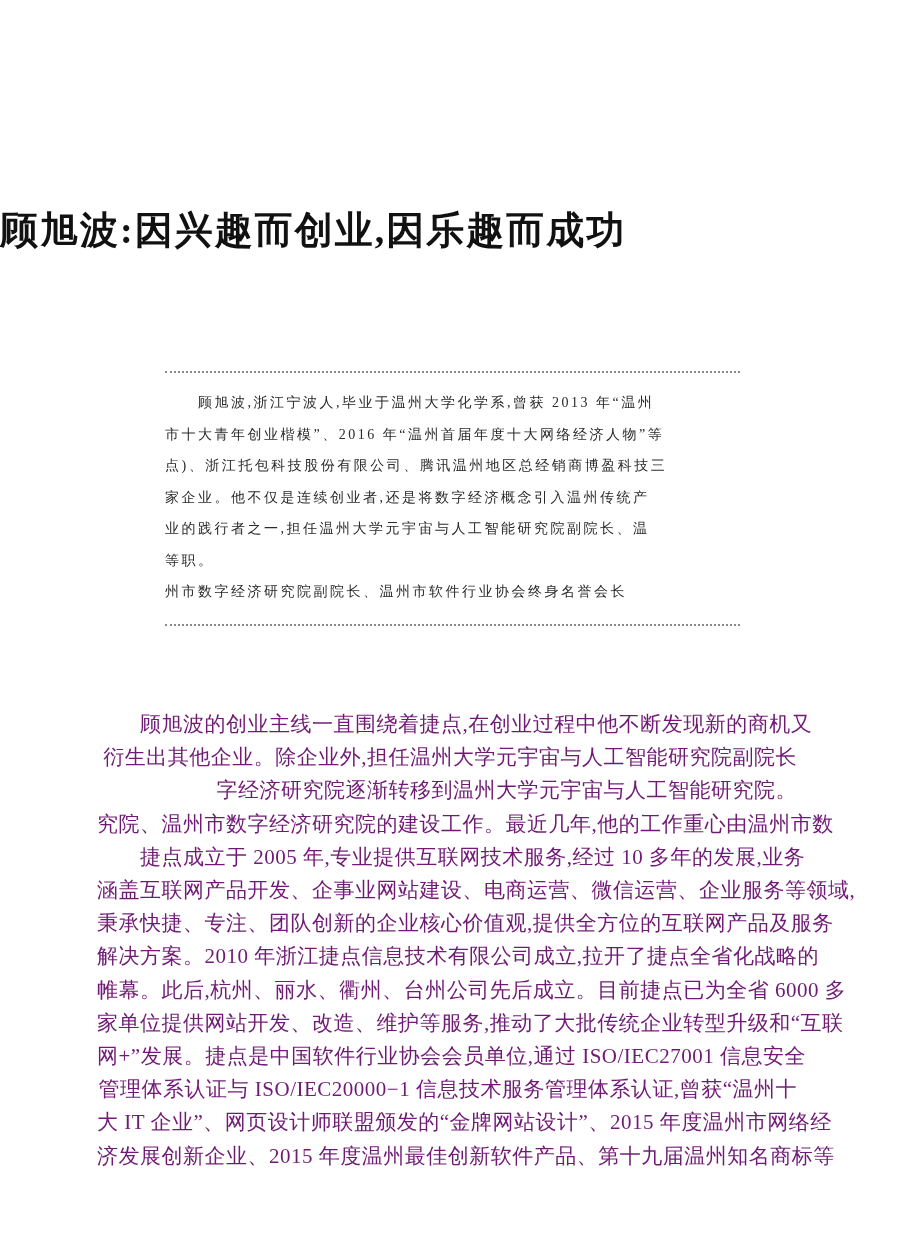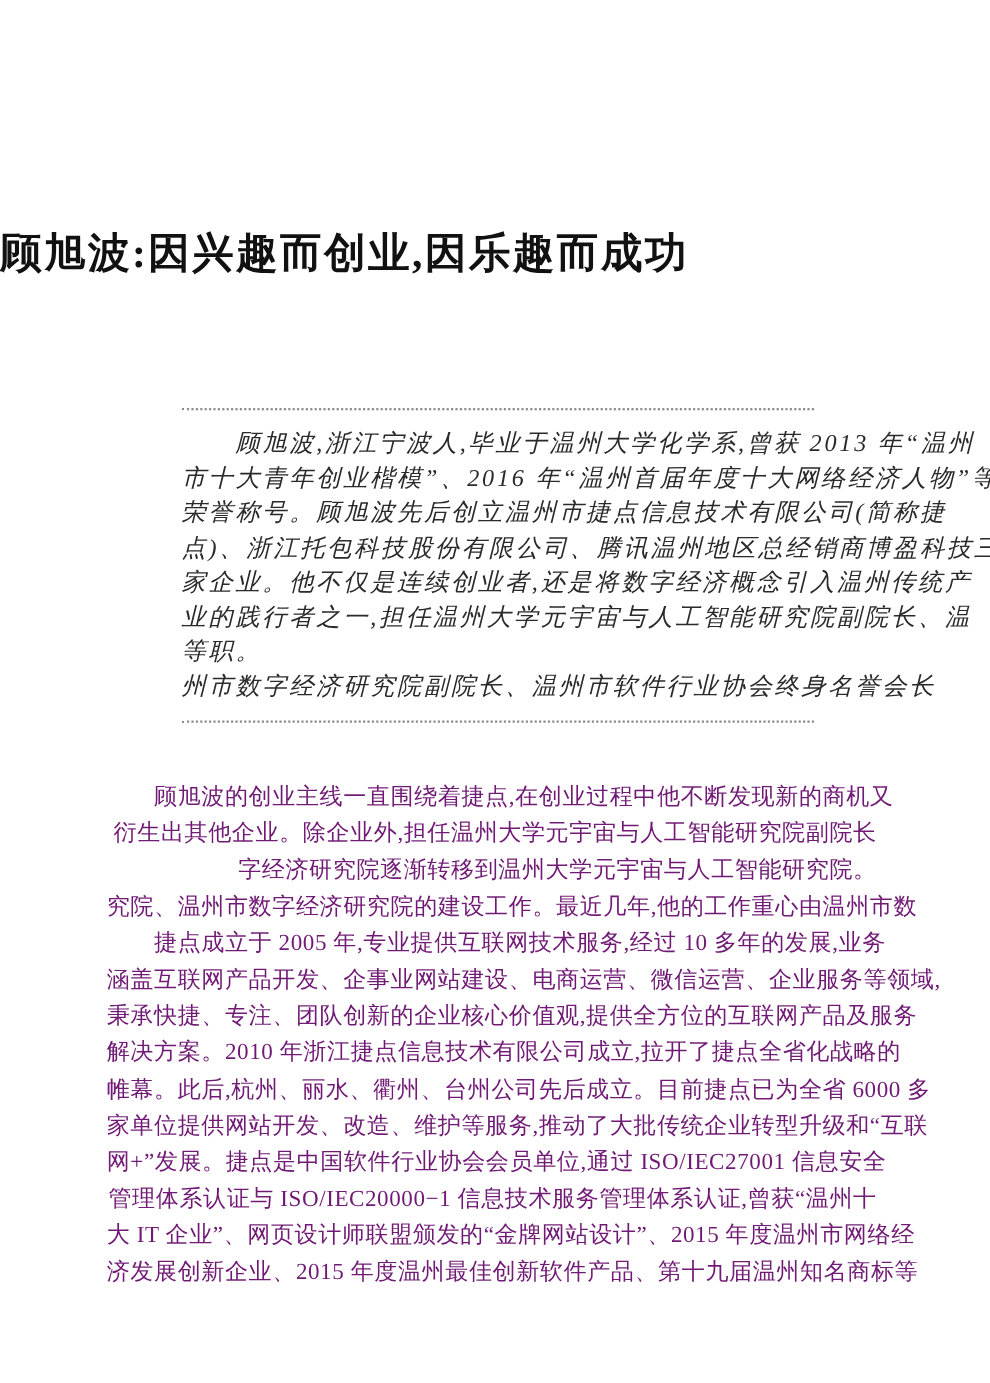--- a/index.html
+++ b/index.html
@@ -34,25 +34,24 @@
     left: 165px;
     width: 575px;
   }
   .dotted-rule {
     width: 100%;
     height: 0;
     border-top: 2px dotted #8a8a8a;
   }
   .quote-text {
     padding: 14px 0 16px 0;
-    font-size: 22px;
+    font-size: 14px;
     line-height: 31.5px;
     letter-spacing: 2.5px;
     color: #2a2a2a;
-    font-style: italic;
   }
   .quote-text .tline {
     white-space: nowrap;
   }
   .body-text {
     position: absolute;
     top: 708px;
     left: 97px;
     width: 700px;
     font-size: 21px;
@@ -70,21 +69,20 @@
 
 <div class="page">
 
   <h1 class="doc-title">顾旭波:因兴趣而创业,因乐趣而成功</h1>
 
   <div class="quote-block">
     <div class="dotted-rule"></div>
     <div class="quote-text">
         <div class="tline">　　顾旭波,浙江宁波人,毕业于温州大学化学系,曾获 2013 年“温州</div>
         <div class="tline">市十大青年创业楷模”、2016 年“温州首届年度十大网络经济人物”等</div>
-        <div class="tline">荣誉称号。顾旭波先后创立温州市捷点信息技术有限公司(简称捷</div>
         <div class="tline">点)、浙江托包科技股份有限公司、腾讯温州地区总经销商博盈科技三</div>
         <div class="tline">家企业。他不仅是连续创业者,还是将数字经济概念引入温州传统产</div>
         <div class="tline">业的践行者之一,担任温州大学元宇宙与人工智能研究院副院长、温</div>
         <div class="tline">等职。</div>
         <div class="tline">州市数字经济研究院副院长、温州市软件行业协会终身名誉会长</div>
       </div>
     <div class="dotted-rule"></div>
   </div>
 
   <div class="body-text">

